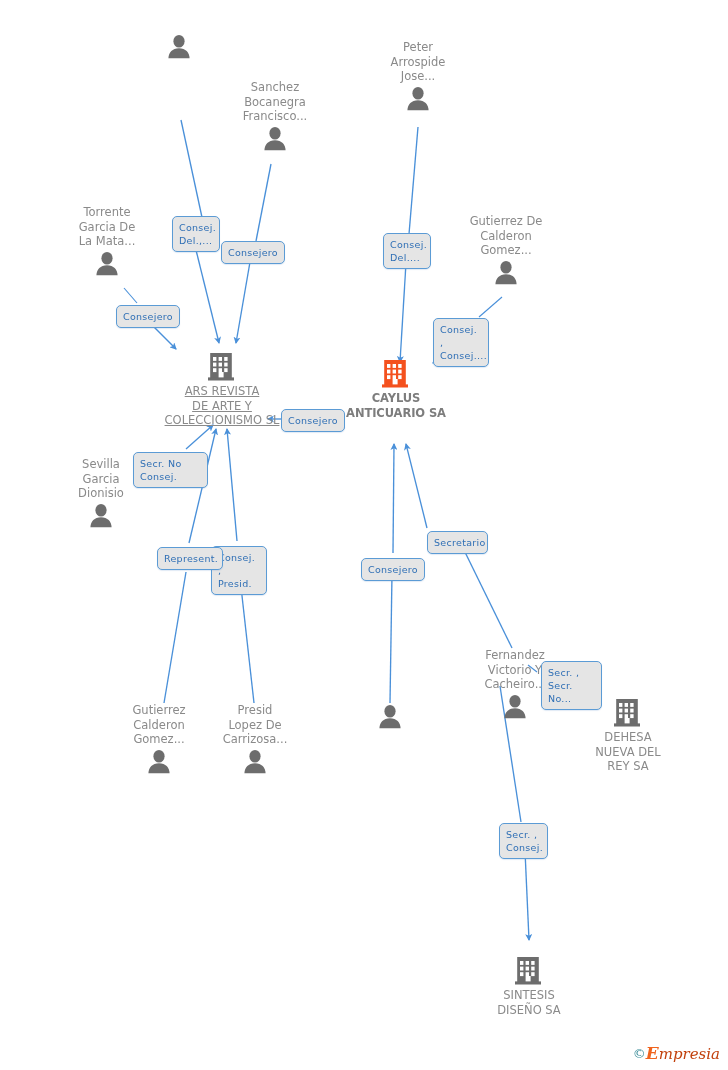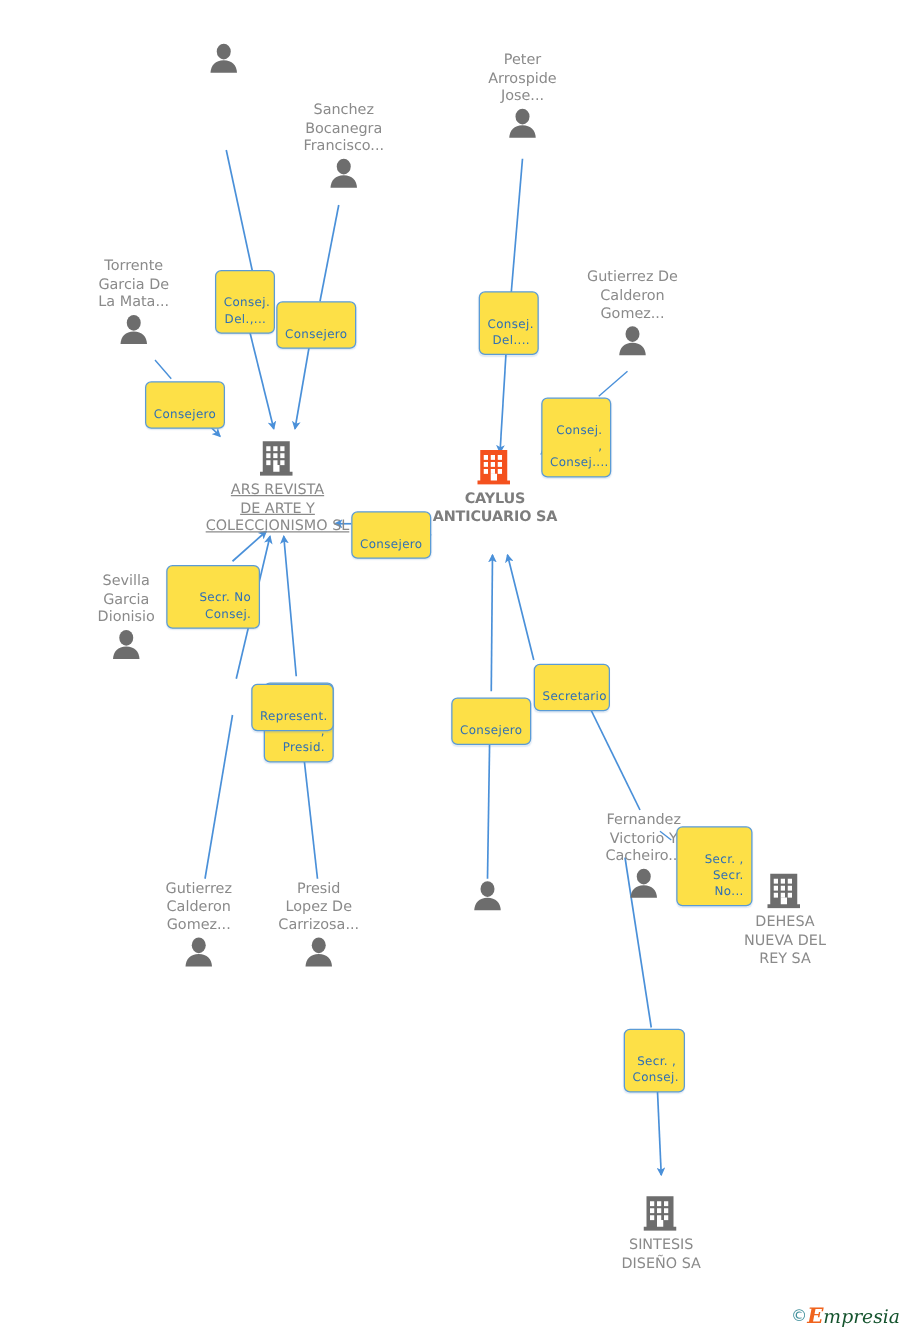--- a/index.html
+++ b/index.html
@@ -43,27 +43,27 @@
     letter-spacing:-0.1px;
   }
   .node svg{display:inline-block;vertical-align:top;}
 
   
   .chip{
     position:absolute;
     box-sizing:border-box;
     border:1px solid #5b9bd5;
     border-radius:5px;
-    background:#fde047;
+    background:#e5e5e5;
     color:#2f6fb5;
     font-size:9.5px;
     letter-spacing:0.3px;
-    text-align:right;
+    text-align:left;
     line-height:13px;
-    padding:19px 6px 4px 6px;
+    padding:4px 6px 4px 6px;
     white-space:pre-line;
     box-shadow:0 1px 1px rgba(90,140,200,.18);
   }
 
   
   .z1{z-index:6;}
   .z2{z-index:7;}
   .z3{z-index:8;}
 
   
@@ -81,21 +81,21 @@
     vertical-align:1px;
   }
   #watermark .wm-e{
     color:#f0641e;
     font-family:"DejaVu Serif","Liberation Serif",serif;
     font-style:italic;
     font-size:17px;
     font-weight:bold;
   }
   #watermark .wm-rest{
-    color:#14532d;
+    color:#c2410c;
     font-family:"DejaVu Serif","Liberation Serif",serif;
     font-style:italic;
     font-size:15px;
   }
 </style>
 </head>
 <body>
 
 <div id="stage">
 
@@ -314,21 +314,21 @@
 Del.,...</div>
       <div class="chip z1" style="left: 221px; top: 241px; width: 64px;">Consejero</div>
       <div class="chip z1" style="left: 116px; top: 305px; width: 64px;">Consejero</div>
       <div class="chip z1" style="left: 383px; top: 233px; width: 48px;">Consej.
 Del....</div>
       <div class="chip z1" style="left: 433px; top: 318px; width: 56px;">Consej. ,
 Consej....</div>
       <div class="chip z1" style="left: 281px; top: 409px; width: 64px;">Consejero</div>
       <div class="chip z1" style="left: 133px; top: 452px; width: 75px;">Secr.  No
 Consej.</div>
-      <div class="chip z3" style="left: 157px; top: 547px; width: 66px; margin-left: 44px;">Represent.</div>
+      <div class="chip z3" style="left: 157px; top: 547px; width: 66px;">Represent.</div>
       <div class="chip z2" style="left: 211px; top: 546px; width: 56px;">Consej. ,
 Presid.</div>
       <div class="chip z1" style="left: 427px; top: 531px; width: 61px;">Secretario</div>
       <div class="chip z1" style="left: 361px; top: 558px; width: 64px;">Consejero</div>
       <div class="chip z1" style="left: 541px; top: 661px; width: 61px;">Secr. ,
 Secr. No...</div>
       <div class="chip z1" style="left: 499px; top: 823px; width: 49px;">Secr. ,
 Consej.</div>
     </div>
 

